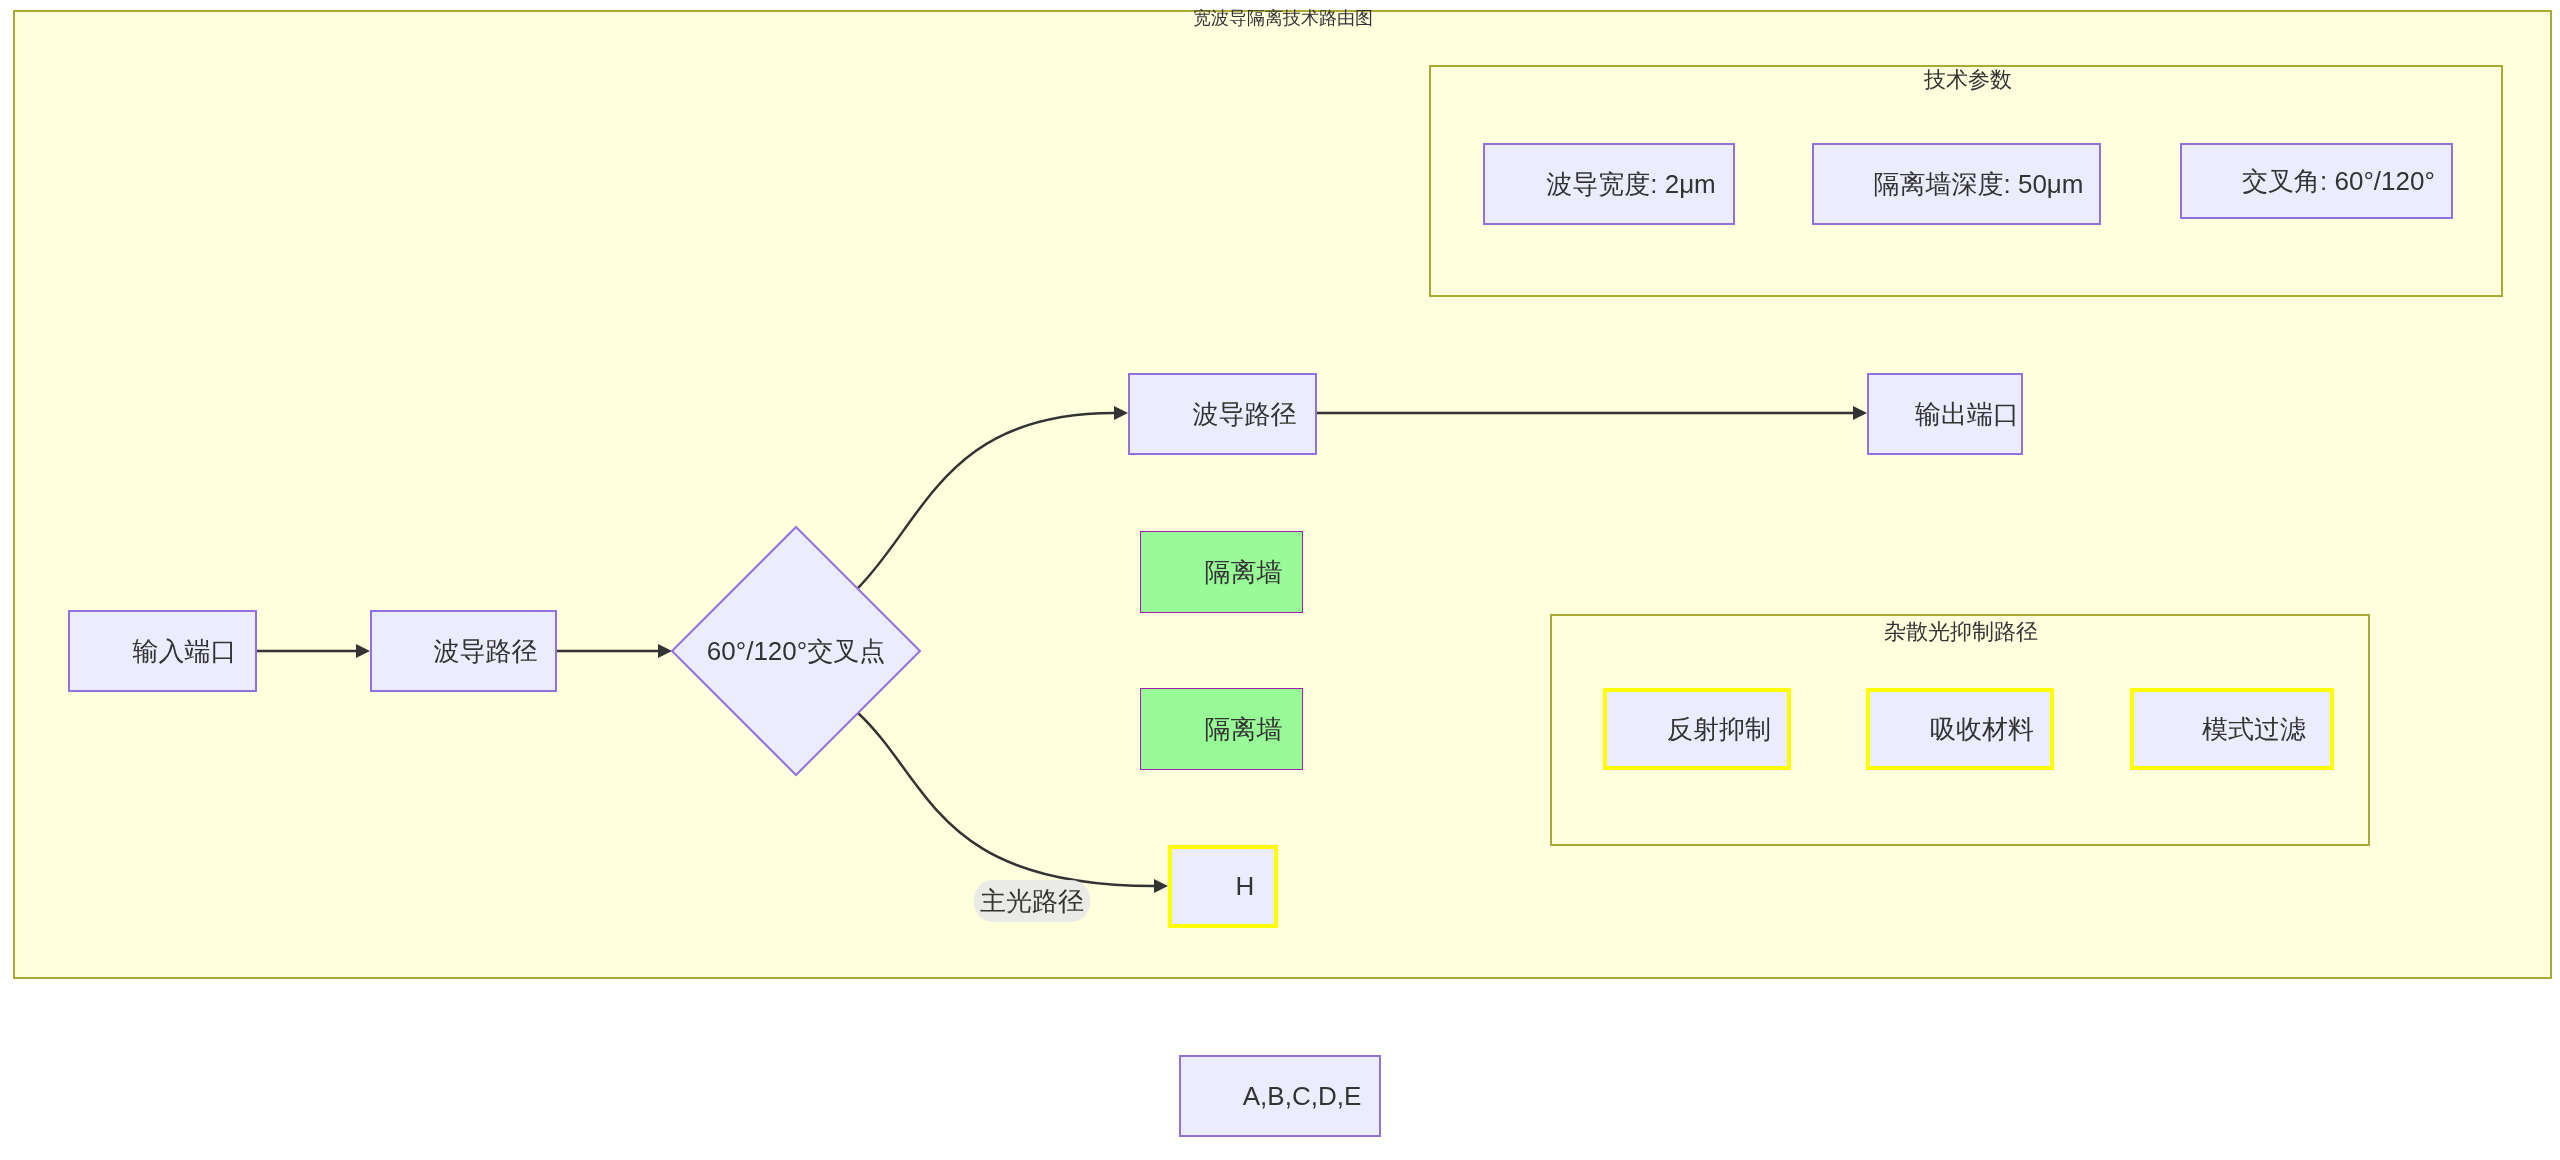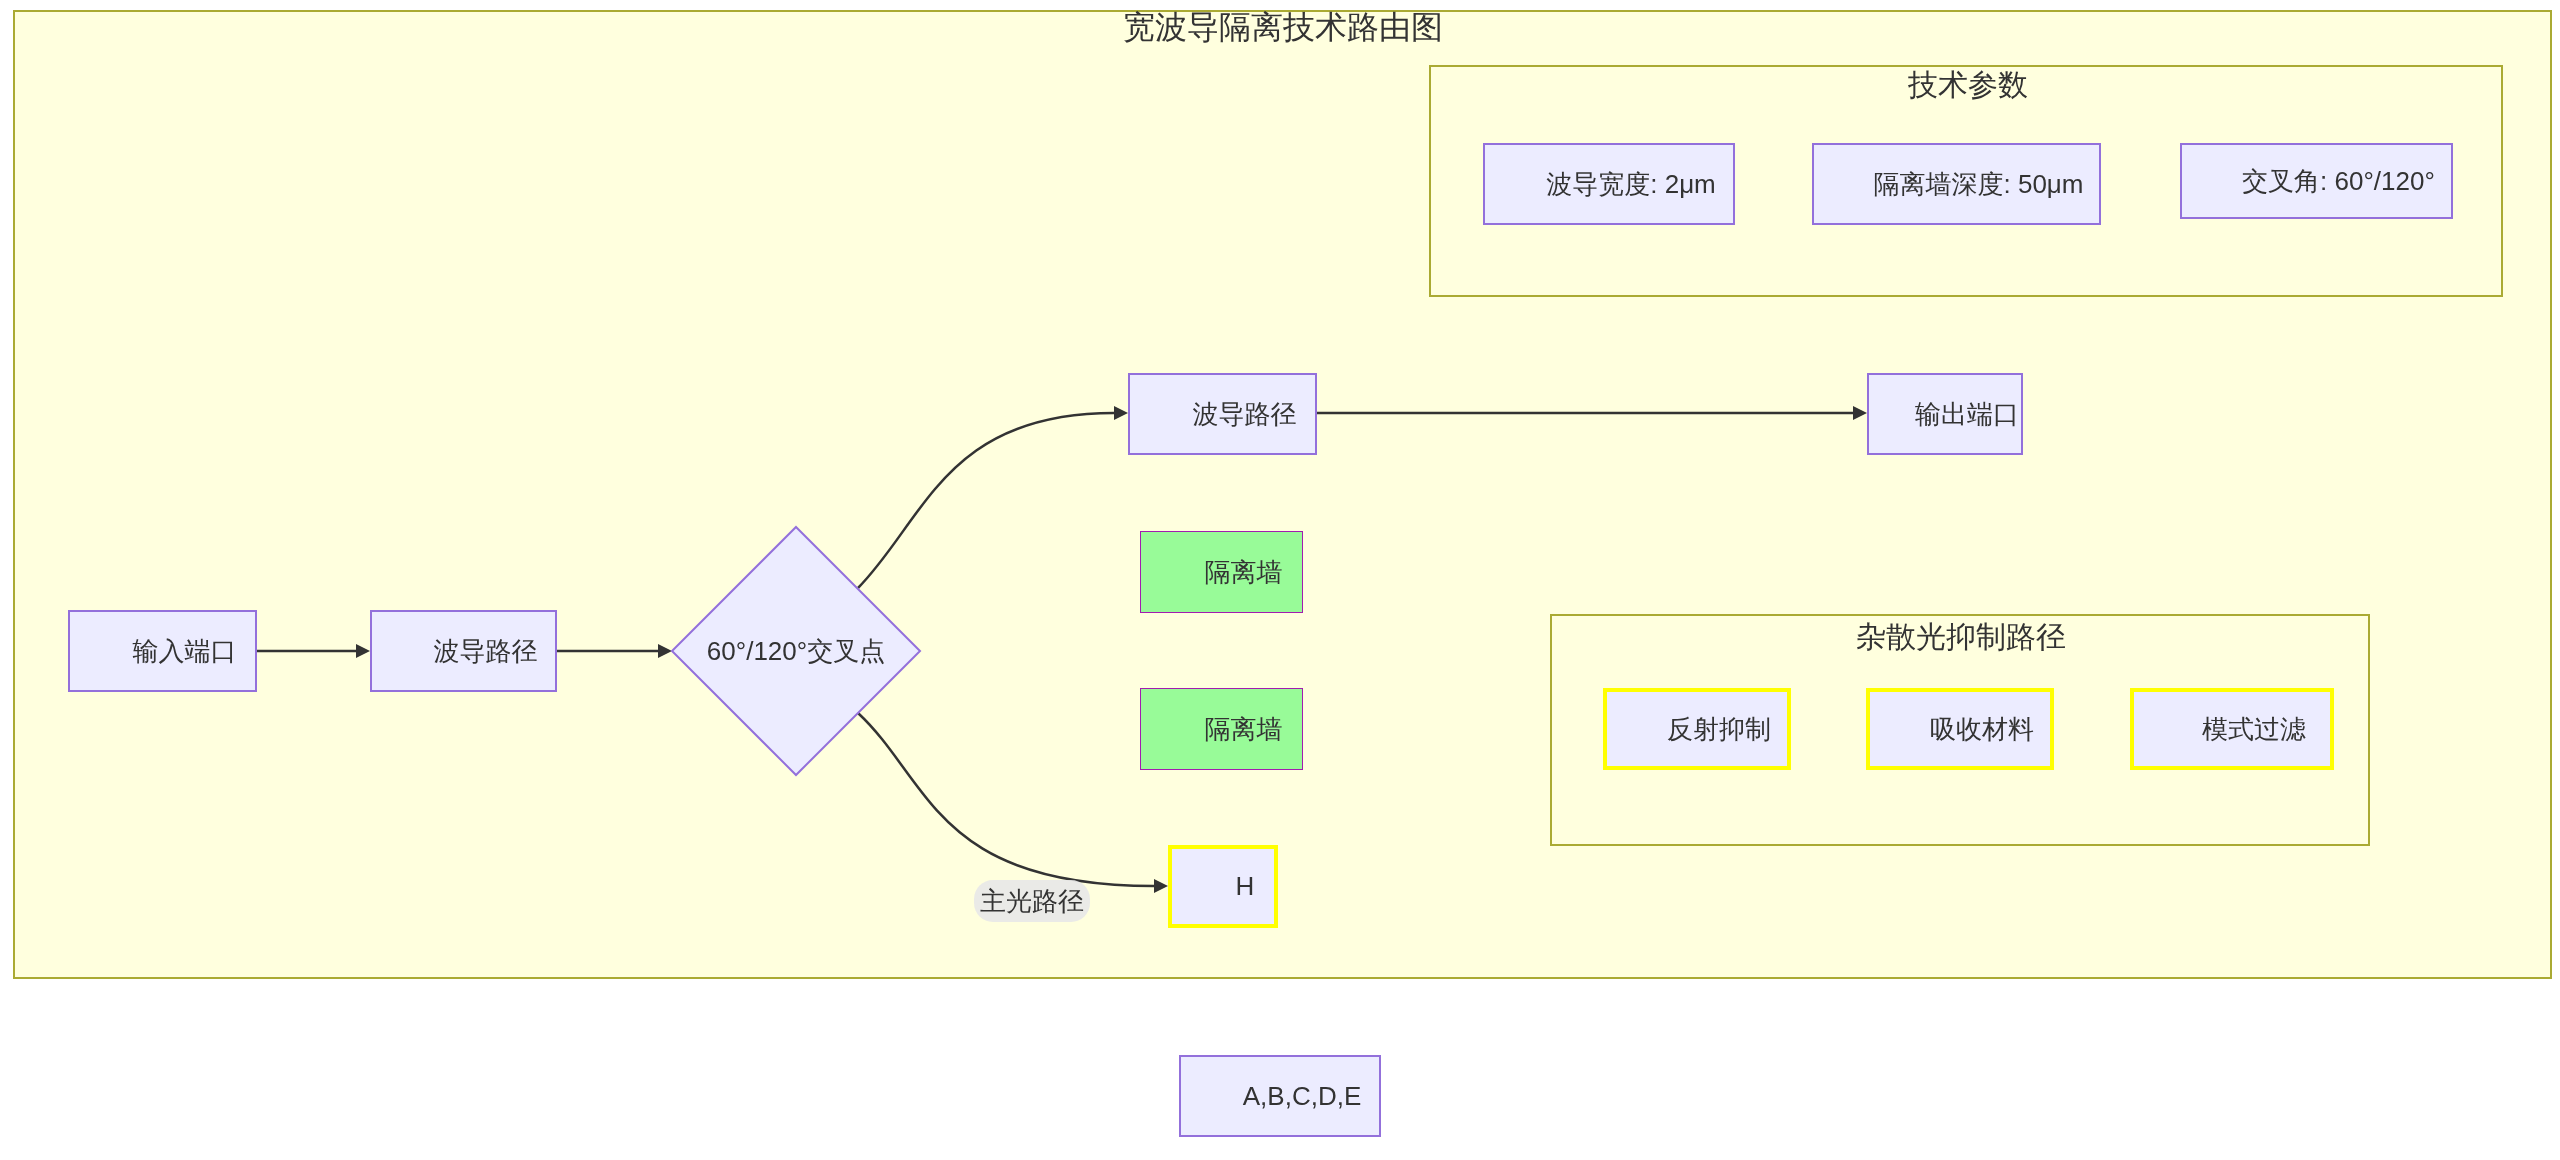--- a/index.html
+++ b/index.html
@@ -1,21 +1,21 @@
 <!DOCTYPE html>
 <html><head>
 <meta charset="utf-8">
 <style>
   html,body{margin:0;padding:0;background:#ffffff;}
   body{width:2560px;height:1160px;position:relative;font-family:"Liberation Sans","DejaVu Sans",sans-serif;color:#333333;}
   .stage{position:absolute;left:0;top:0;width:2560px;height:1160px;}
   .container{position:absolute;left:13px;top:10px;width:2539px;height:969px;background:#ffffde;border:2px solid #aaaa33;box-sizing:border-box;}
   .subgraph{position:absolute;border:2px solid #aaaa33;box-sizing:border-box;background:transparent;}
-  .sg-title{position:absolute;transform:translateX(-50%);font-size:30px;font-weight:400;white-space:nowrap;}
-  .main-title{position:absolute;transform:translateX(-50%);font-size:32px;white-space:nowrap;}
+  .sg-title{position:absolute;transform:translateX(-50%);font-size:22px;font-weight:400;white-space:nowrap;}
+  .main-title{position:absolute;transform:translateX(-50%);font-size:18px;white-space:nowrap;}
   .node{position:absolute;display:flex;align-items:center;justify-content:center;box-sizing:border-box;font-size:26px;white-space:nowrap;background:#ececff;border:2px solid #9370db;padding-left:44px;}
   .node.green{background:#98fb98;border:1px solid #a21caf;}
   .node.yellow{background:#ececff;border:4px solid #ffff00;}
   .edge-label{position:absolute;display:flex;align-items:center;justify-content:center;font-size:26px;background:rgba(232,232,232,0.9);padding:0 6px;white-space:nowrap;}
   .diamond-label{position:absolute;transform:translate(-50%,-50%);font-size:26px;white-space:nowrap;}
   svg.edges{position:absolute;left:0;top:0;width:2560px;height:1160px;pointer-events:none;}
 </style>
 </head>
 <body>
 

